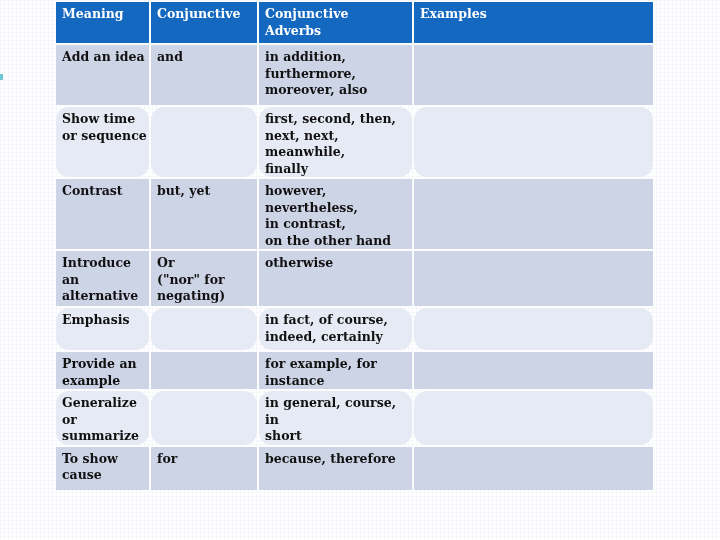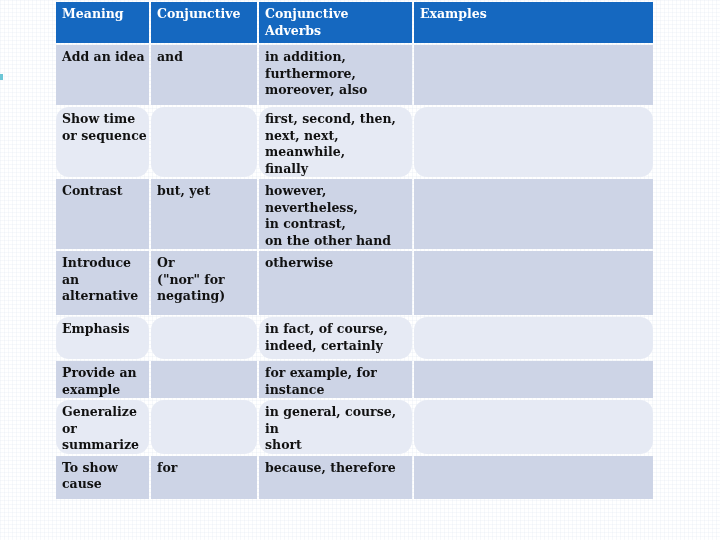--- a/index.html
+++ b/index.html
@@ -85,21 +85,21 @@
       <td class="l"></td>
     </tr>
     <tr class="dark" style="height:56px">
       <td class="l">Contrast</td>
       <td class="c" style="white-space:pre-line">but, yet</td>
       <td class="c" style="white-space:pre-line">however, nevertheless,
 in contrast,
 on the other hand</td>
       <td class="l"></td>
     </tr>
-    <tr class="dark" style="height:64px">
+    <tr class="dark" style="height:55px">
       <td class="l">Introduce an alternative</td>
       <td class="c" style="white-space:pre-line">Or
 ("nor" for
 negating)</td>
       <td class="c" style="white-space:pre-line">otherwise</td>
       <td class="l"></td>
     </tr>
     <tr class="light" style="height:42px">
       <td class="l">Emphasis</td>
       <td class="c" style="white-space:pre-line"></td>

